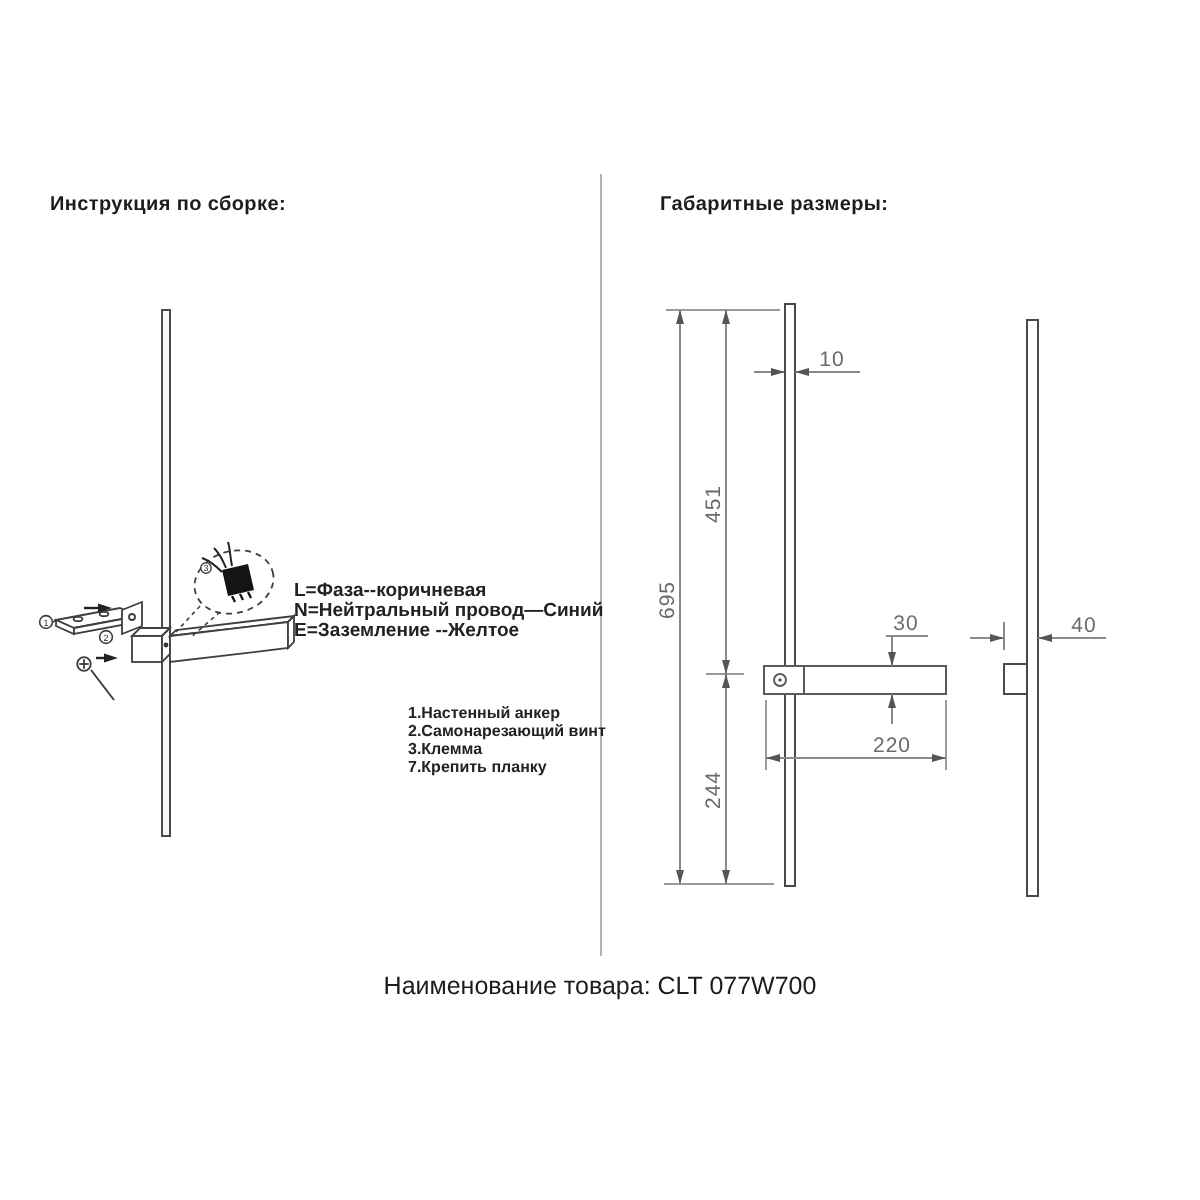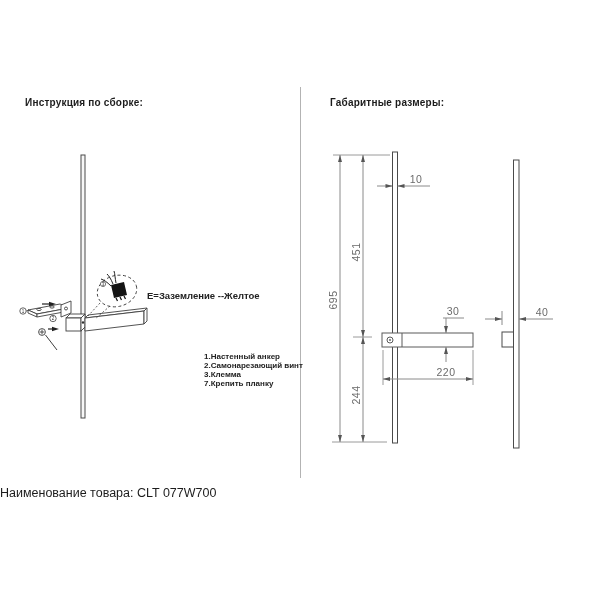--- a/index.html
+++ b/index.html
@@ -5,21 +5,21 @@
   html,body{margin:0;padding:0;}
   body{
     width:600px;height:600px;position:relative;background:#ffffff;
     font-family:"Liberation Sans","DejaVu Sans",sans-serif;overflow:hidden;
   }
   .abs{position:absolute;}
   .title{font-size:10px;font-weight:700;color:#1c1c1c;letter-spacing:.2px;}
   .divider{width:1px;background:#b3b3b3;}
   .wiring{font-size:9.5px;font-weight:700;color:#222;line-height:10px;white-space:nowrap;}
   .parts{font-size:8px;font-weight:700;color:#222;line-height:9px;white-space:nowrap;}
-  .footer{font-size:12.5px;color:#1c1c1c;width:100%;}
+  .footer{font-size:12.5px;color:#1c1c1c;text-align:center;width:100%;}
   svg text.dim{font-family:"Liberation Sans","DejaVu Sans",sans-serif;font-size:10.5px;fill:#6a6a6a;letter-spacing:.5px;}
   svg text.callout{font-family:"Liberation Sans","DejaVu Sans",sans-serif;font-size:4.5px;fill:#333;}
 </style>
 </head>
 <body>
 
 <div class="abs title" style="left:25px;top:97px;">Инструкция по сборке:</div>
 
 <div class="abs title" style="left:330px;top:97px;text-align:right;">Габаритные размеры:</div>
 
@@ -91,20 +91,22 @@
     <g>
       <circle cx="88" cy="144" r="2.6" fill="#fff" stroke="#3f3f3f" stroke-width="0.7"></circle>
       <text class="callout" x="88" y="145.7" text-anchor="middle" font-size="3.8">3</text>
     </g>
     <line x1="85" y1="163" x2="73" y2="176" stroke="#3f3f3f" stroke-width="0.8" stroke-dasharray="2 2"></line>
     <line x1="95" y1="166" x2="80" y2="179" stroke="#3f3f3f" stroke-width="0.8" stroke-dasharray="2 2"></line>
   </g>
 </svg>
 
 <div class="abs wiring" style="left:147px;top:291px;">
+  <div>L=Фаза--коричневая</div>
+  <div>N=Нейтральный провод—Синий</div>
   <div>E=Заземление --Желтое</div>
 </div>
 
 <div class="abs parts" style="left:168px;top:352px;margin-left:36px;">
   <div>1.Настенный анкер</div>
   <div>2.Самонарезающий винт</div>
   <div>3.Клемма</div>
   <div>7.Крепить планку</div>
 </div>
 

